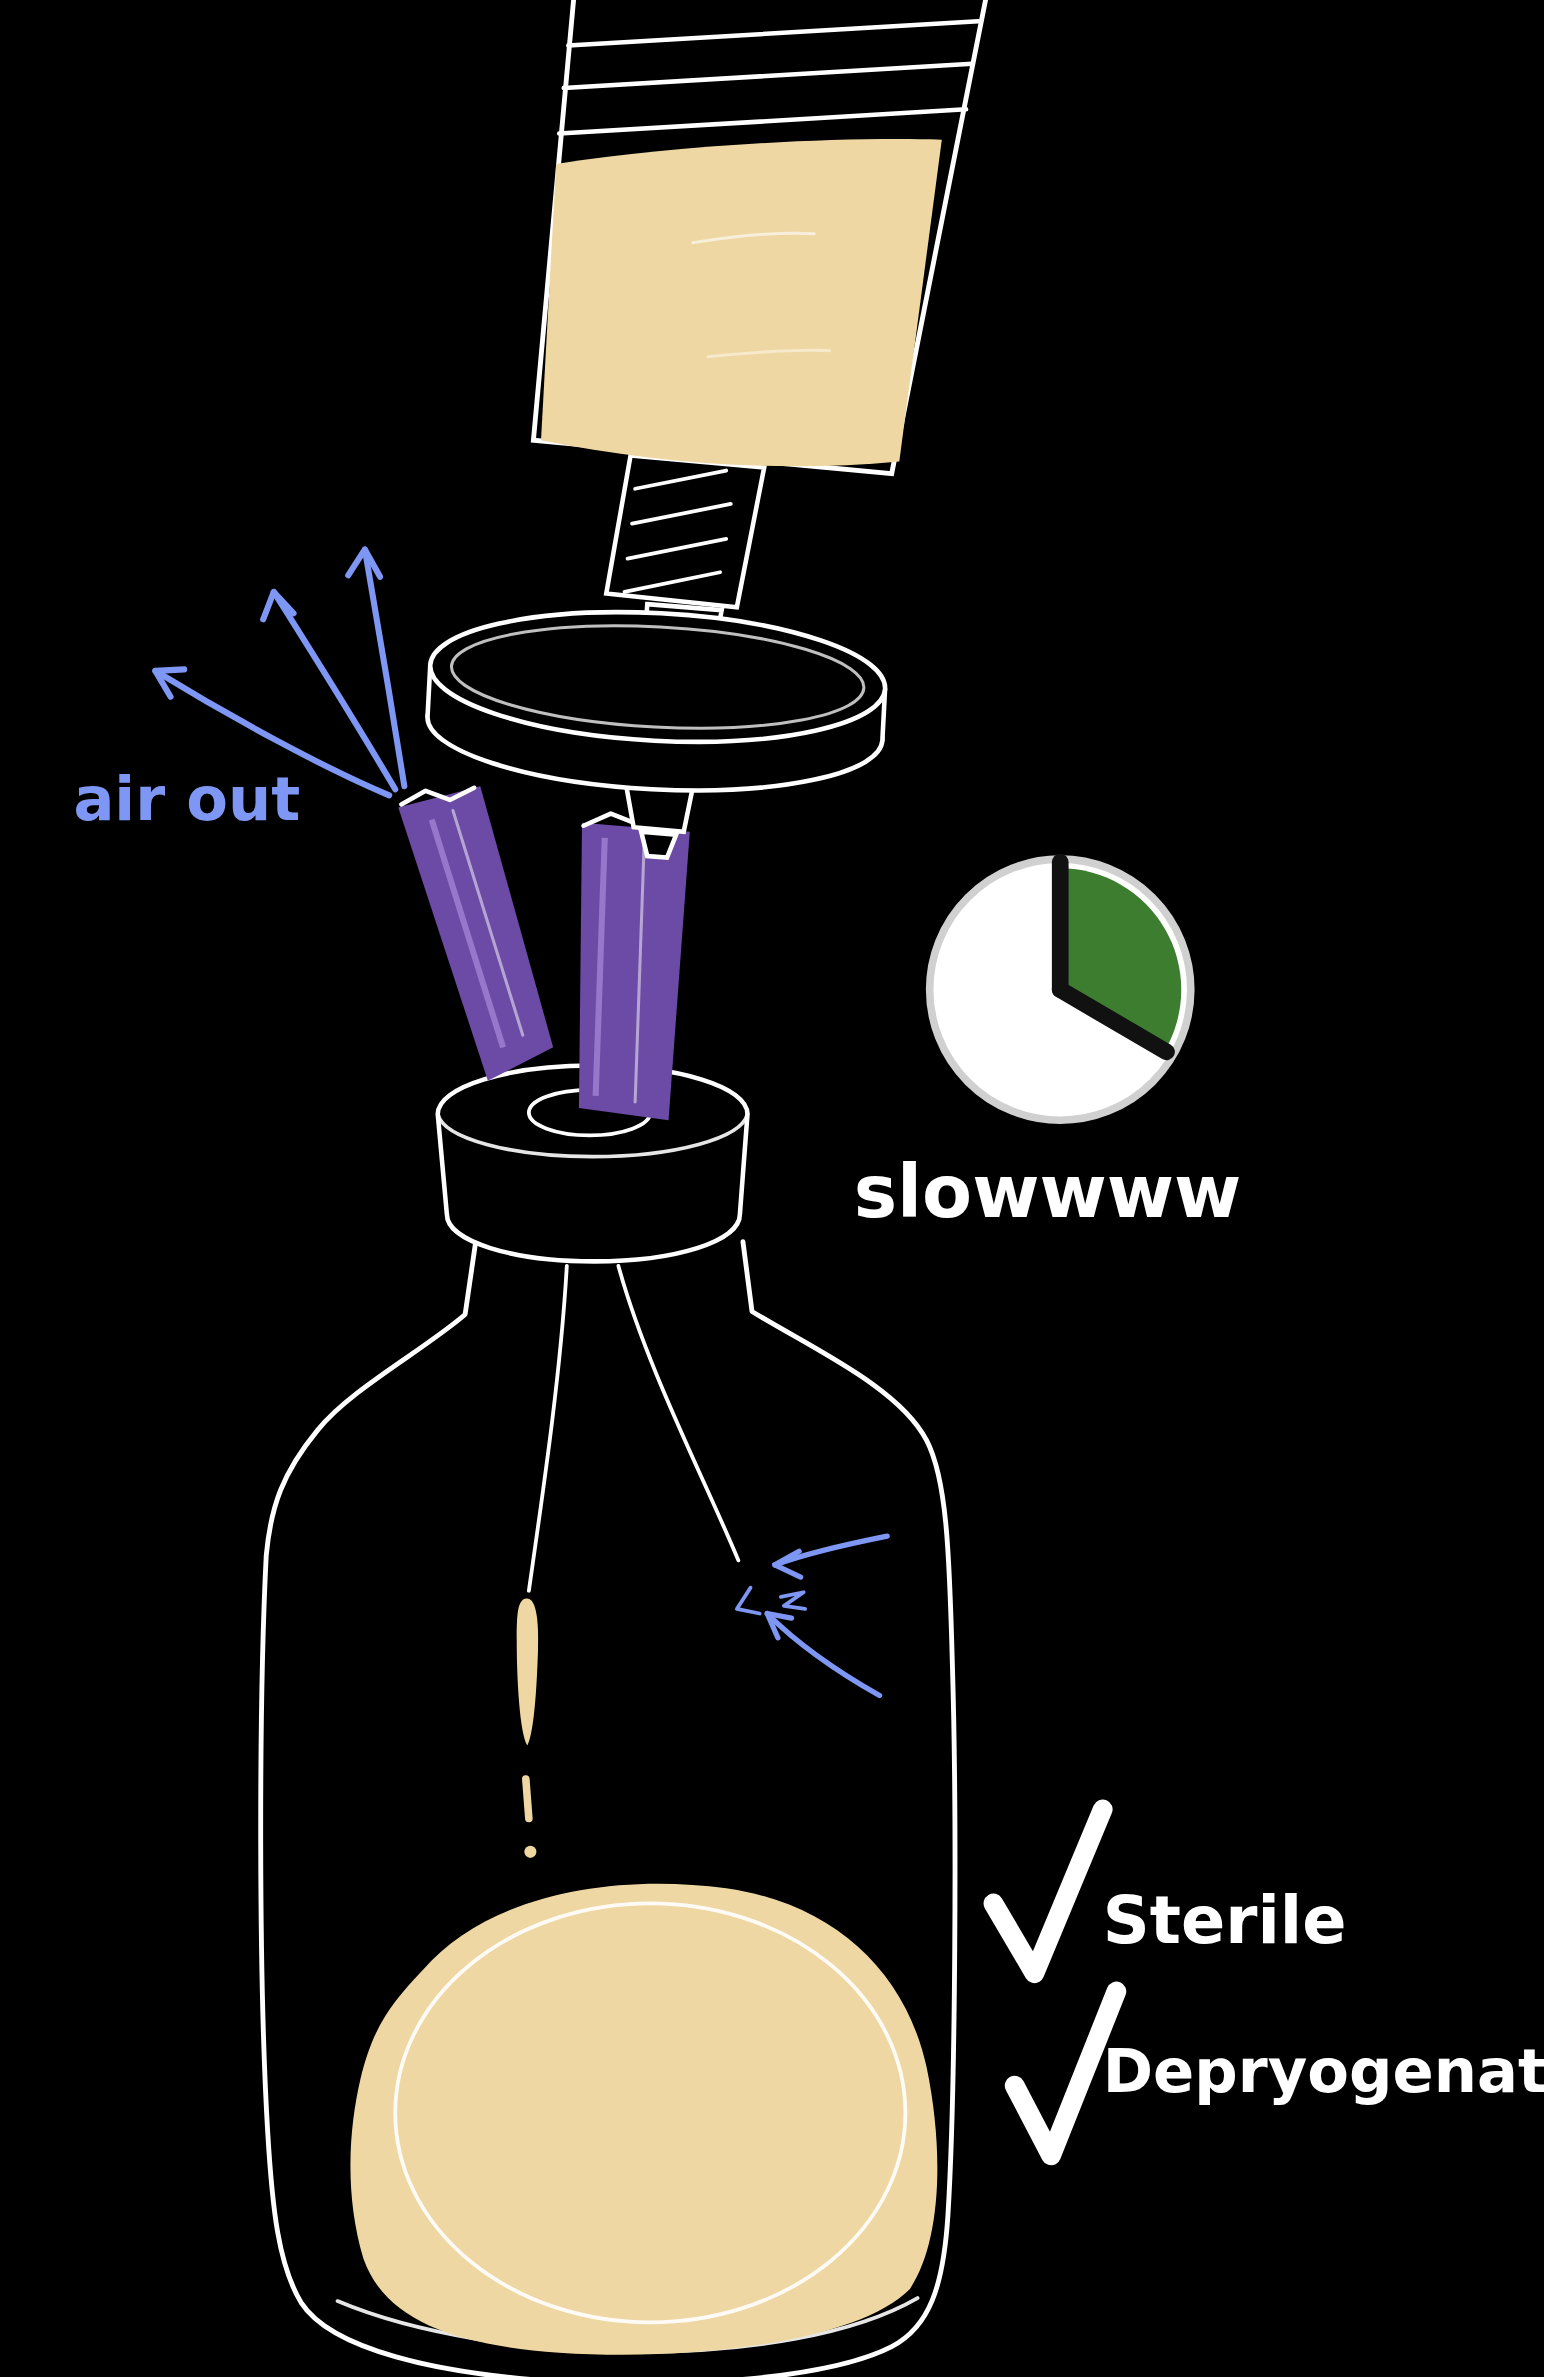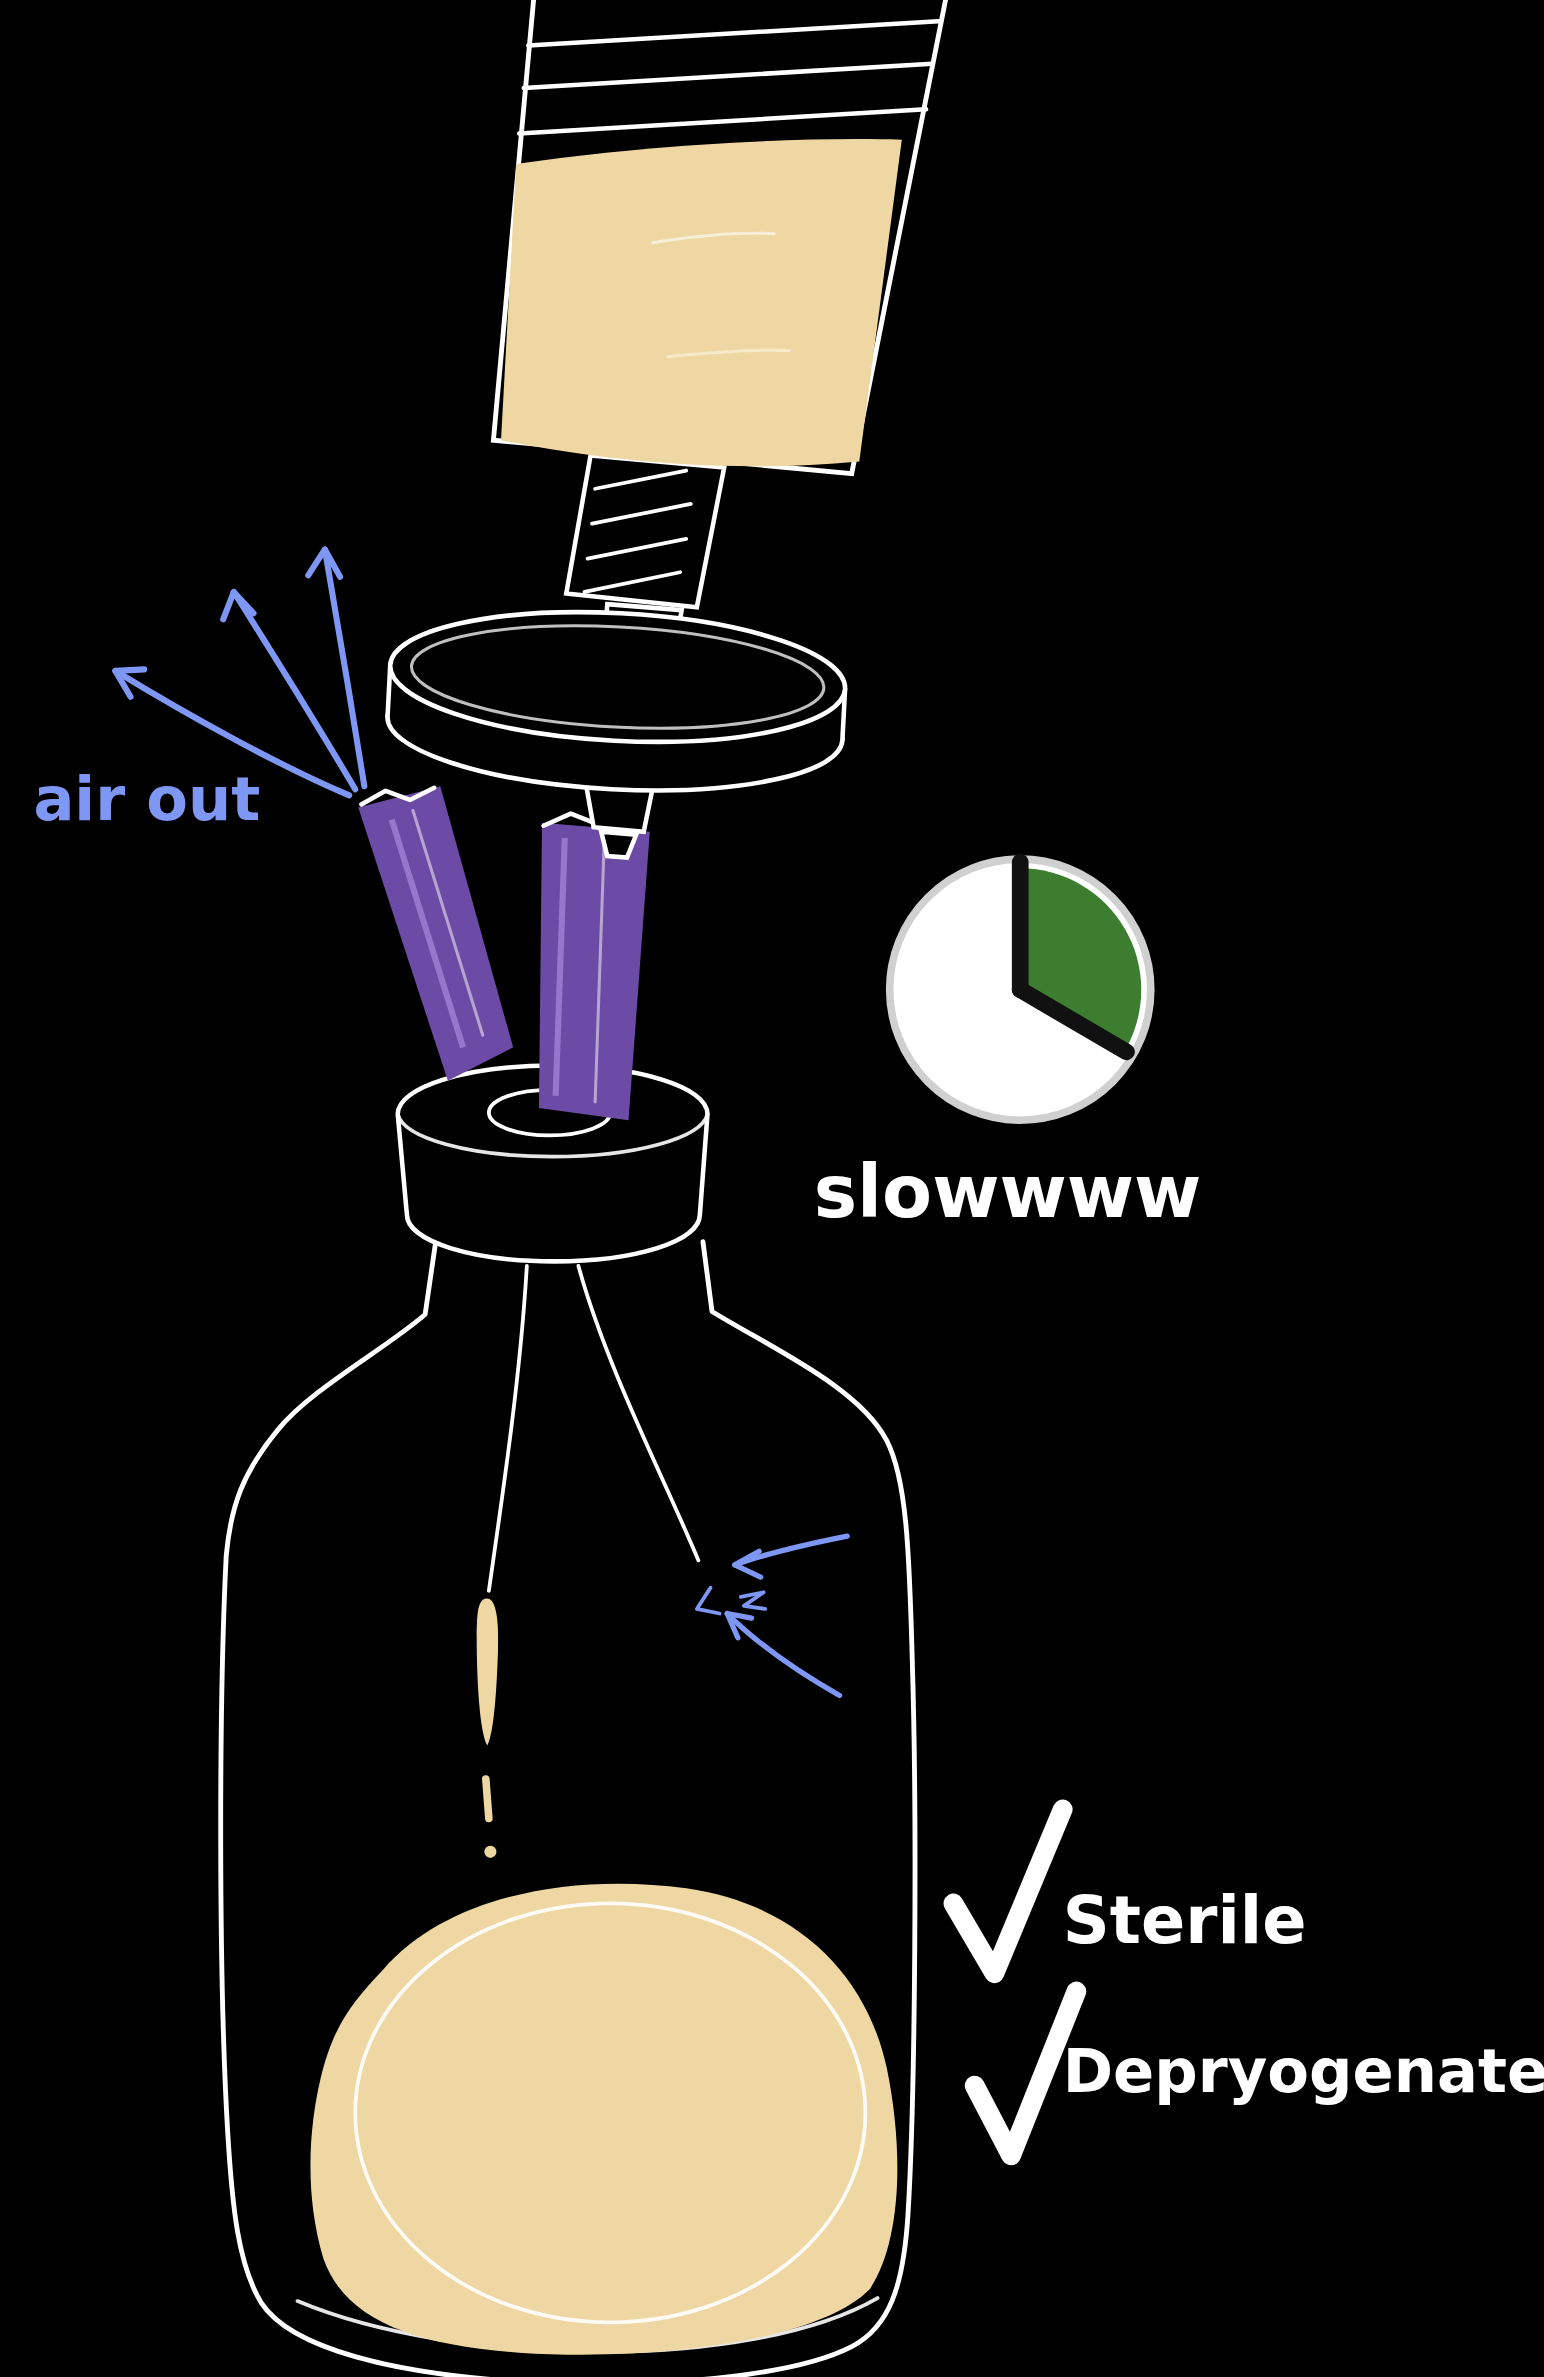--- a/index.html
+++ b/index.html
@@ -1,17 +1,17 @@
 <!DOCTYPE html>
 <html style="font-size:10.3px"><head>
 <meta charset="utf-8">
 <style>
   html,body{margin:0;padding:0;background:#000;}
   body{width:1544px;height:2377px;overflow:hidden;}
-  #canvas{width:1273px;height:2377px;position:relative;}
+  #canvas{width:1273px;height:2377px;position:relative;margin-left:40px;}
   svg{display:block;}
   text{font-family:"DejaVu Sans","Liberation Sans",sans-serif;font-weight:bold;}
   .sketch{stroke:#ffffff;fill:none;stroke-linecap:round;stroke-linejoin:round;}
   .blackfill{fill:#000000;}
 </style>
 </head>
 <body>
 
 <div id="canvas">
 <svg width="1544" height="2377" viewBox="0 0 1017 1566" preserveAspectRatio="none">

